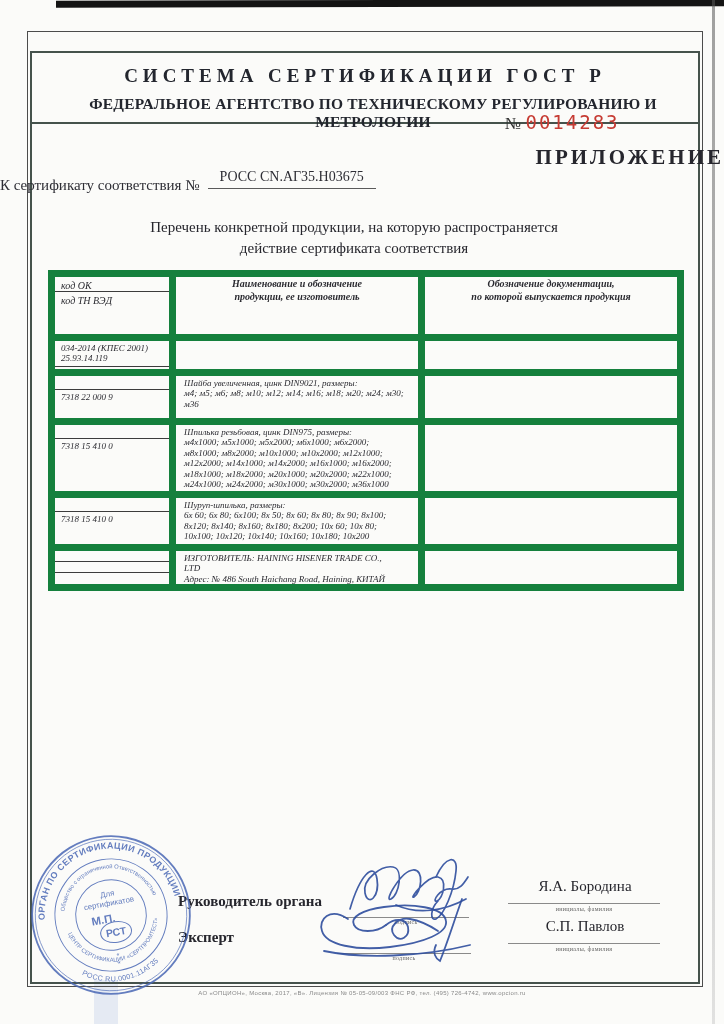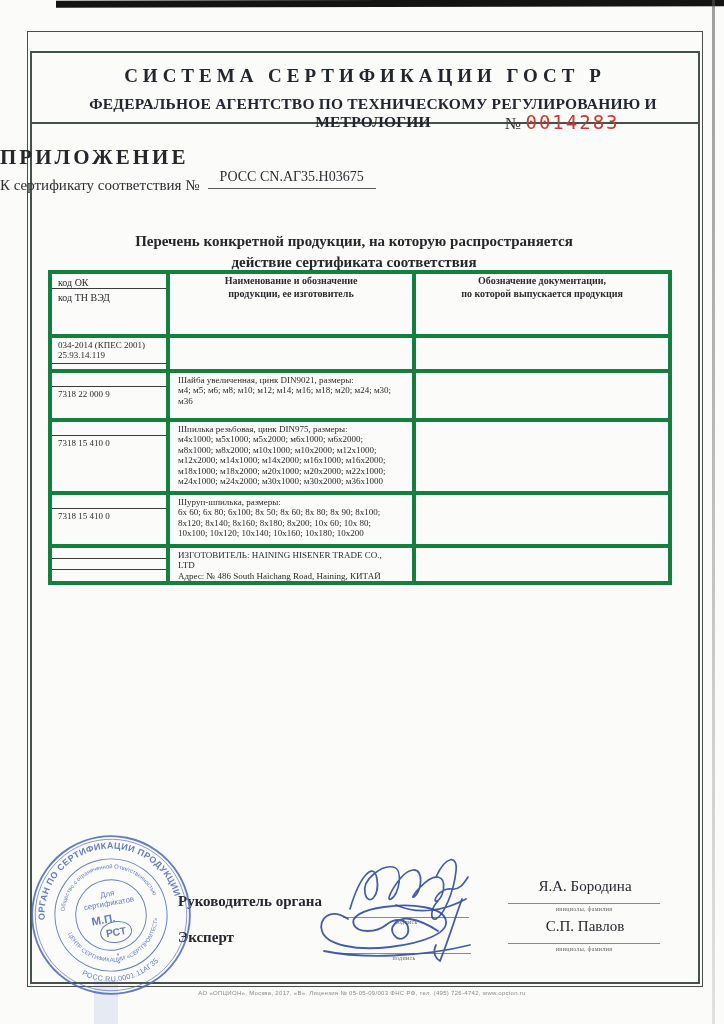--- a/index.html
+++ b/index.html
@@ -22,33 +22,33 @@
   .head-band{position:absolute; left:0; top:0; width:100%; height:69px; border-bottom:2px solid #45524c;}
 
   .sys-line{position:absolute; left:0; top:12px; width:100%; text-align:center;
     font-size:19px; font-weight:bold; letter-spacing:5px; color:#23262e;}
   .agency-line{position:absolute; left:8px; top:42px; width:100%; text-align:center;
     font-size:15.5px; font-weight:bold; letter-spacing:0.2px; color:#23262e;}
 
   .form-number{position:absolute; left:505px; top:111px; width:190px; font-size:17px; color:#333;}
   .form-number .digits{font-family:"DejaVu Sans Mono", monospace; font-size:19px; letter-spacing:2px; color:#c63b33;}
 
-  .doc-title{position:absolute; left:0; top:145px; width:724px; text-align:left;
+  .doc-title{position:absolute; left:0; top:145px; width:724px; text-align:right;
     font-size:21px; font-weight:bold; letter-spacing:3px; color:#26262d;}
 
   .cert-ref{position:absolute; left:0; top:176px; width:724px; display:flex; align-items:flex-end;}
   .cert-ref .lbl{font-size:15px; padding-bottom:2px;}
   .cert-ref .val{font-size:14px; border-bottom:1px solid #5a5a5a; padding:0 12px 3px 12px; margin-left:8px; transform:translateY(-7px);}
 
-  .purpose{position:absolute; left:0; top:231px; width:708px; text-align:center;
-    font-size:15px; font-weight:bold; line-height:21px; color:#26262d; white-space:pre-line;}
+  .purpose{position:absolute; left:0; top:217px; width:708px; text-align:center;
+    font-size:15px; font-weight:normal; line-height:21px; color:#26262d; white-space:pre-line;}
 
   
   table.cert{position:absolute; left:48px; top:270px; border-collapse:collapse; table-layout:fixed;}
-  table.cert td{border:4px solid #15803d; vertical-align:top; padding:0; font-size:9px; line-height:10.4px; color:#2a2a30;}
+  table.cert td{border:7px solid #15803d; vertical-align:top; padding:0; font-size:9px; line-height:10.4px; color:#2a2a30;font-style:italic;}
   td.c1{width:114px;} td.c2{width:242px;} td.c3{width:252px;}
   .hdr-c1{display:flex; flex-direction:column; height:100%;}
   .hdr-c1 .half{flex:1; padding:4px 0 0 6px; font-size:10px;}
   .hdr-c1 .half.first{border-bottom:1px solid #3c3c3c;}
   .hdr-center{display:flex; height:100%; align-items:center; justify-content:center; text-align:center;
     font-size:10px; font-weight:bold; line-height:13px; white-space:pre-line;}
   .cellflex{display:flex; flex-direction:column; height:100%;}
   .strip-b{height:13px; border-bottom:1px solid #3c3c3c;}
   .strip-top{flex:1; border-top:1px solid #3c3c3c; margin-top:2px;}
   .code-text{padding:2px 2px 0 6px; white-space:pre-line;}

